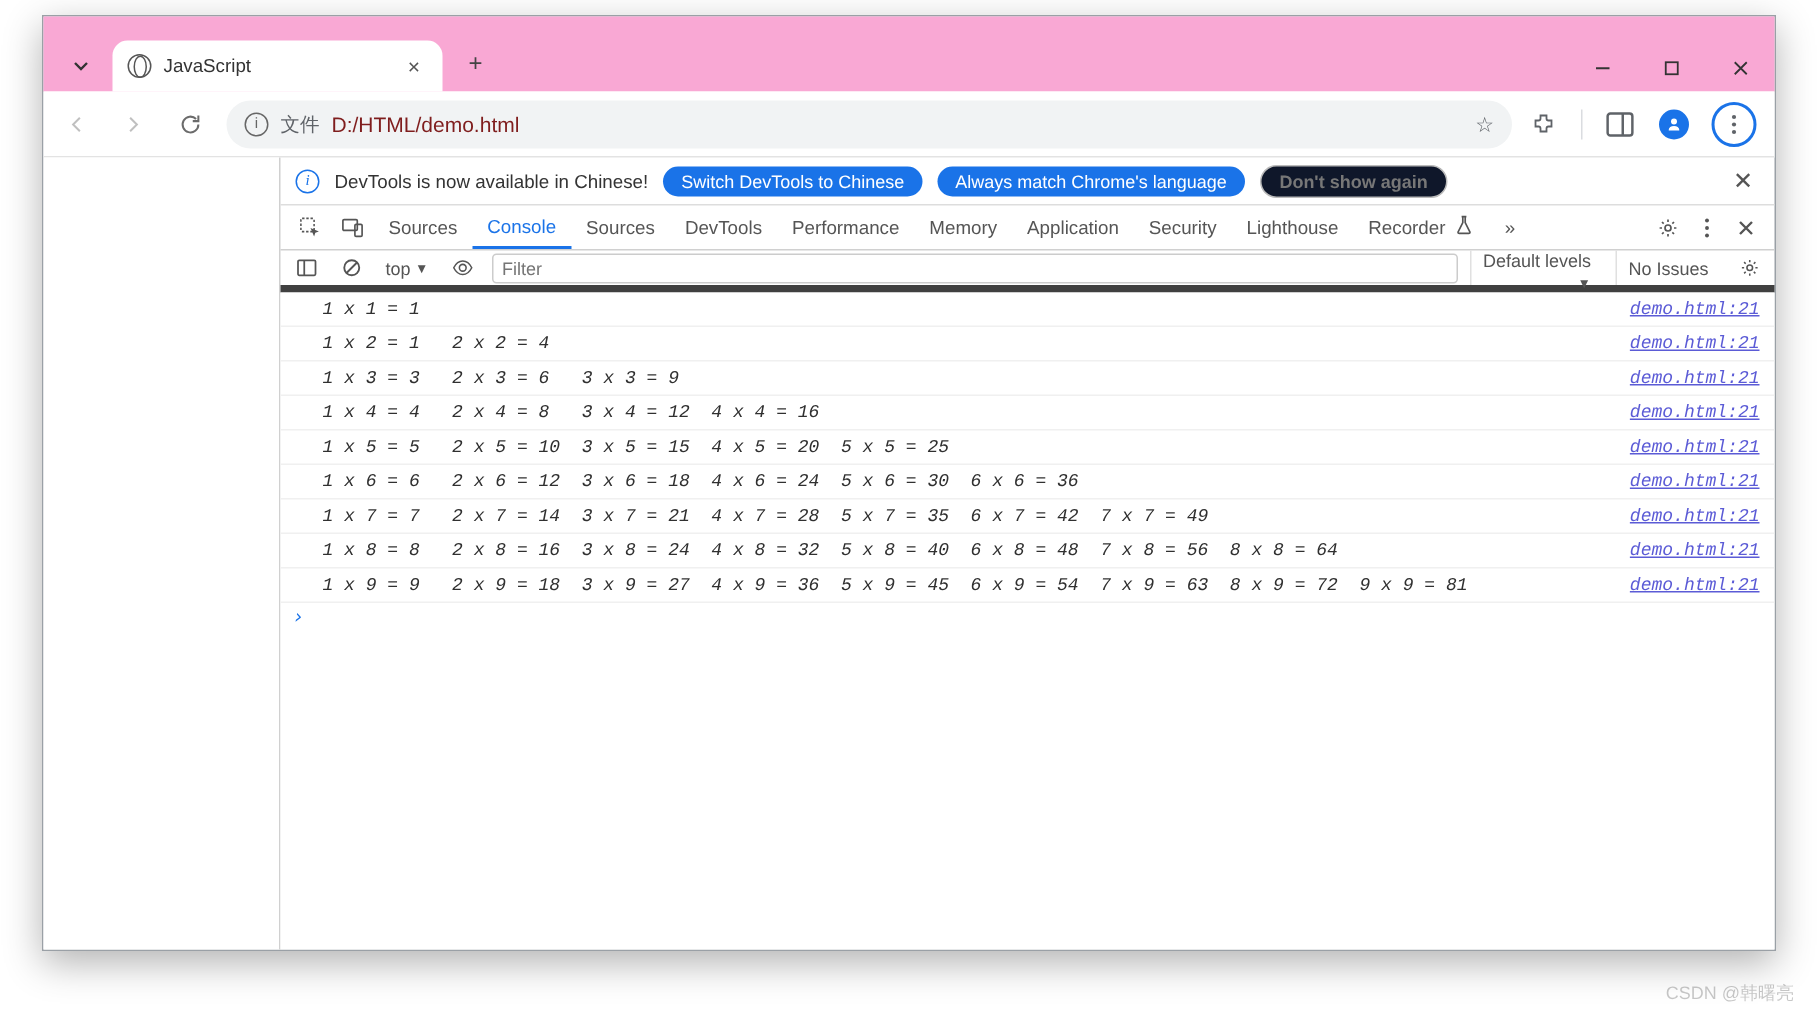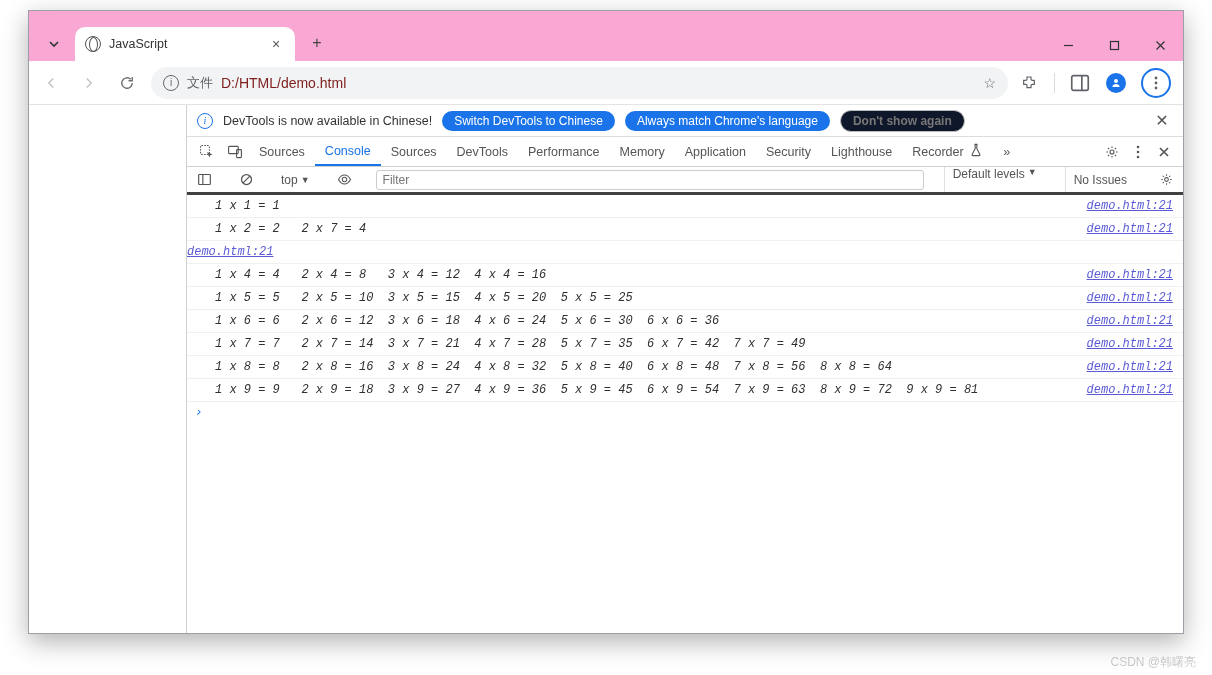--- a/index.html
+++ b/index.html
@@ -55,28 +55,28 @@
   
   .dt-tabs { height: 30px; border-bottom: 1px solid #d0d0d0; display: flex; align-items: stretch; padding: 0 6px; font-size: 12.5px; color: #555; }
   .dt-tabs .ticon { width: 28px; display: flex; align-items: center; justify-content: center; color: #555; }
   .dt-tabs .ticon svg { width: 16px; height: 16px; }
   .dt-tab { padding: 0 10px; display: flex; align-items: center; cursor: default; }
   .dt-tab.active { color: #1a73e8; border-bottom: 2px solid #1a73e8; text-align: center; }
   .dt-tabs .spacer { flex: 1; }
   .dt-tabs .rbtn { width: 26px; display: flex; align-items: center; justify-content: center; }
 
   
-  .c-toolbar { height: 28px; border-bottom: 3px solid #404040; display: flex; align-items: center; padding: 0 6px; gap: 20px; font-size: 12px; color: #555; }
+  .c-toolbar { height: 28px; border-bottom: 5px solid #404040; display: flex; align-items: center; padding: 0 6px; gap: 8px; font-size: 12px; color: #555; }
   .c-toolbar .tb-icon { width: 22px; height: 22px; display: flex; align-items: center; justify-content: center; border-radius: 2px; }
   .c-toolbar .tb-icon svg { width: 15px; height: 15px; }
   .ctx { display: flex; align-items: center; gap: 3px; padding: 0 4px; }
   .tri { font-size: 9px; color: #555; }
   .filter { flex: 1; }
   .filter input { width: 100%; height: 20px; border: 1px solid #ccc; border-radius: 3px; padding: 0 6px; font-size: 12px; outline: none; color: #555; }
-  .levels { padding: 0 8px; border-left: 1px solid #e0e0e0; height: 100%; display: flex; align-items: flex-start; gap: 3px; }
+  .levels { padding: 0 8px; border-left: 1px solid #e0e0e0; height: 100%; display: flex; align-items: flex-end; gap: 3px; flex-direction: column; }
   .issues { padding: 0 8px; border-left: 1px solid #e0e0e0; height: 100%; display: flex; align-items: center; }
 
   
   .c-body { flex: 1; overflow: auto; font-family: Consolas, "Courier New", monospace; font-size: 12px; color: #303030; background: #fff; font-style: italic; }
   .c-row { display: flex; border-bottom: 1px solid #f0f0f0; line-height: 22px; }
   .c-row .msg { padding-left: 28px; white-space: pre; flex: 1; color: #303030; }
   .c-row .src { padding-right: 10px; color: #5b5bd6; text-decoration: underline; cursor: pointer; }
   .prompt { padding: 2px 0 0 8px; color: #1a73e8; font-family: Consolas, monospace; font-size: 13px; }
 
   .watermark { position: absolute; right: 16px; bottom: 4px; font-size: 12px; color: rgba(0,0,0,0.22); margin-left: 31px; }
@@ -280,24 +280,25 @@
             </svg>
         </div>
       </div>
 
       <div class="c-body" id="console-rows">
       <div class="c-row">
             <div class="msg">1 x 1 = 1</div>
             <div class="src">demo.html:21</div>
           </div>
           <div class="c-row">
-            <div class="msg">1 x 2 = 2   2 x 7 = 4</div>
-            <div class="src">demo.html:21</div>
-          </div>
-          <div class="c-row">
+            <div class="msg">1 x 2 = 1   2 x 2 = 4</div>
+            <div class="src">demo.html:21</div>
+          </div>
+          <div class="c-row">
+            <div class="msg">1 x 3 = 3   2 x 3 = 6   3 x 3 = 9</div>
             <div class="src">demo.html:21</div>
           </div>
           <div class="c-row">
             <div class="msg">1 x 4 = 4   2 x 4 = 8   3 x 4 = 12  4 x 4 = 16</div>
             <div class="src">demo.html:21</div>
           </div>
           <div class="c-row">
             <div class="msg">1 x 5 = 5   2 x 5 = 10  3 x 5 = 15  4 x 5 = 20  5 x 5 = 25</div>
             <div class="src">demo.html:21</div>
           </div>

